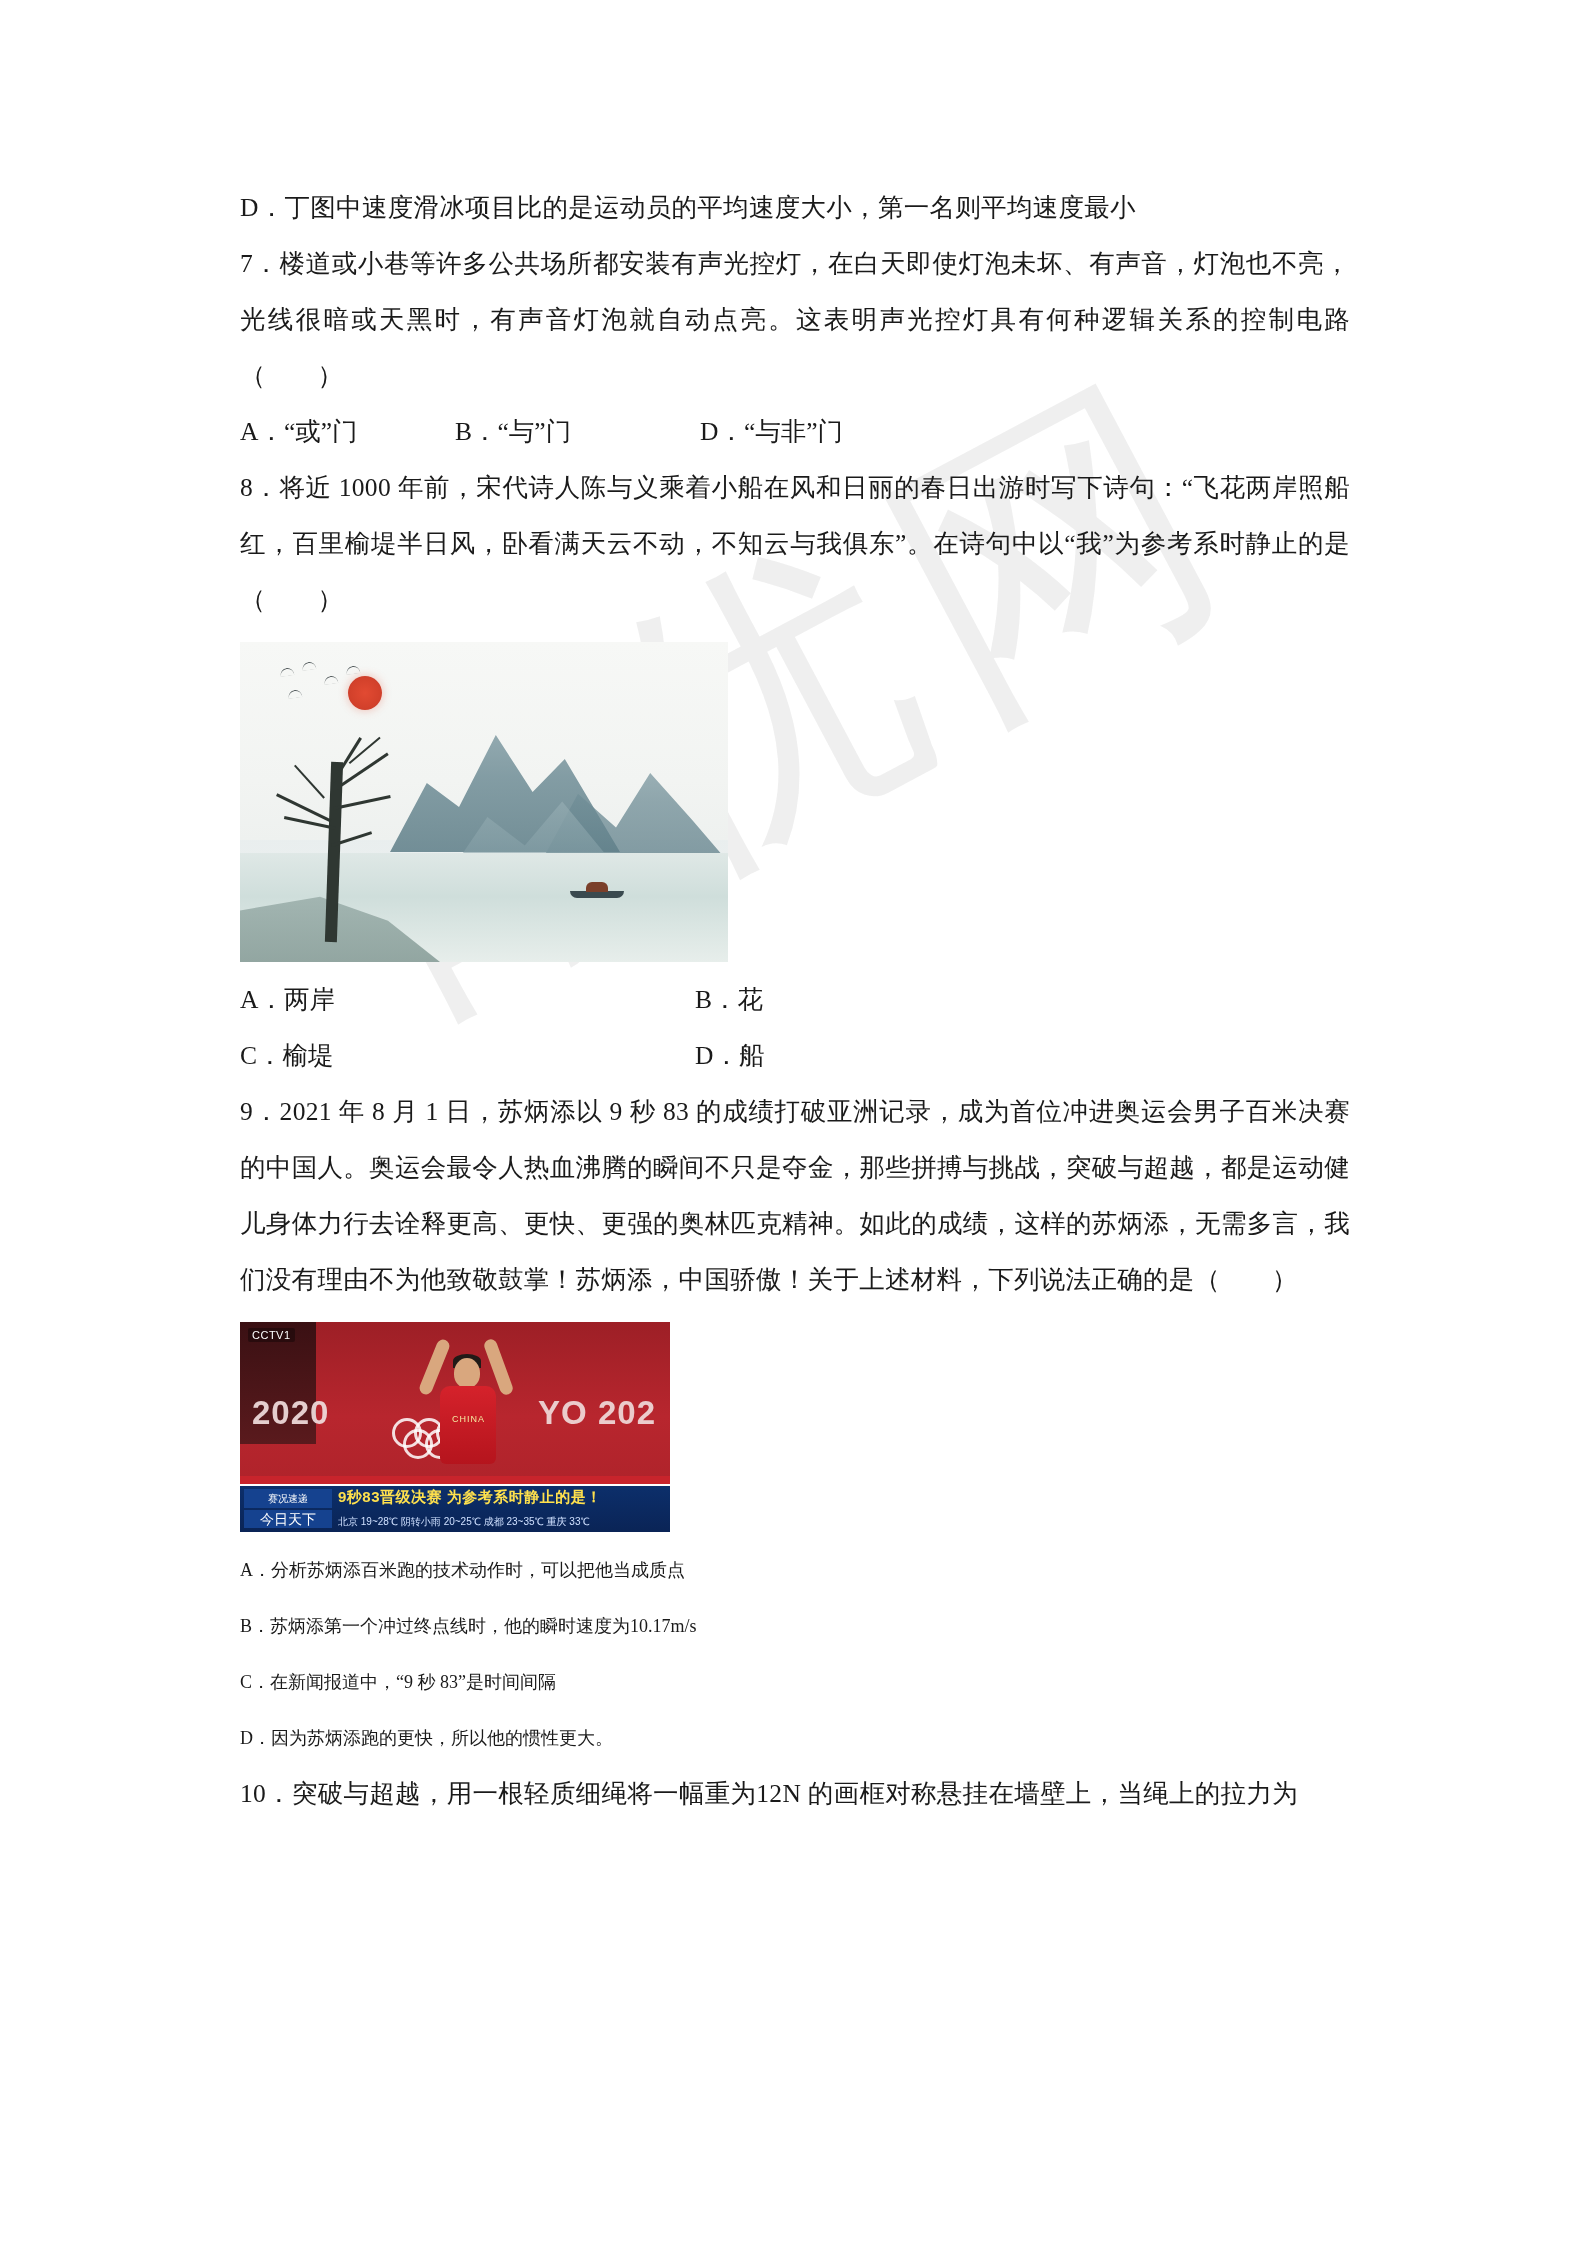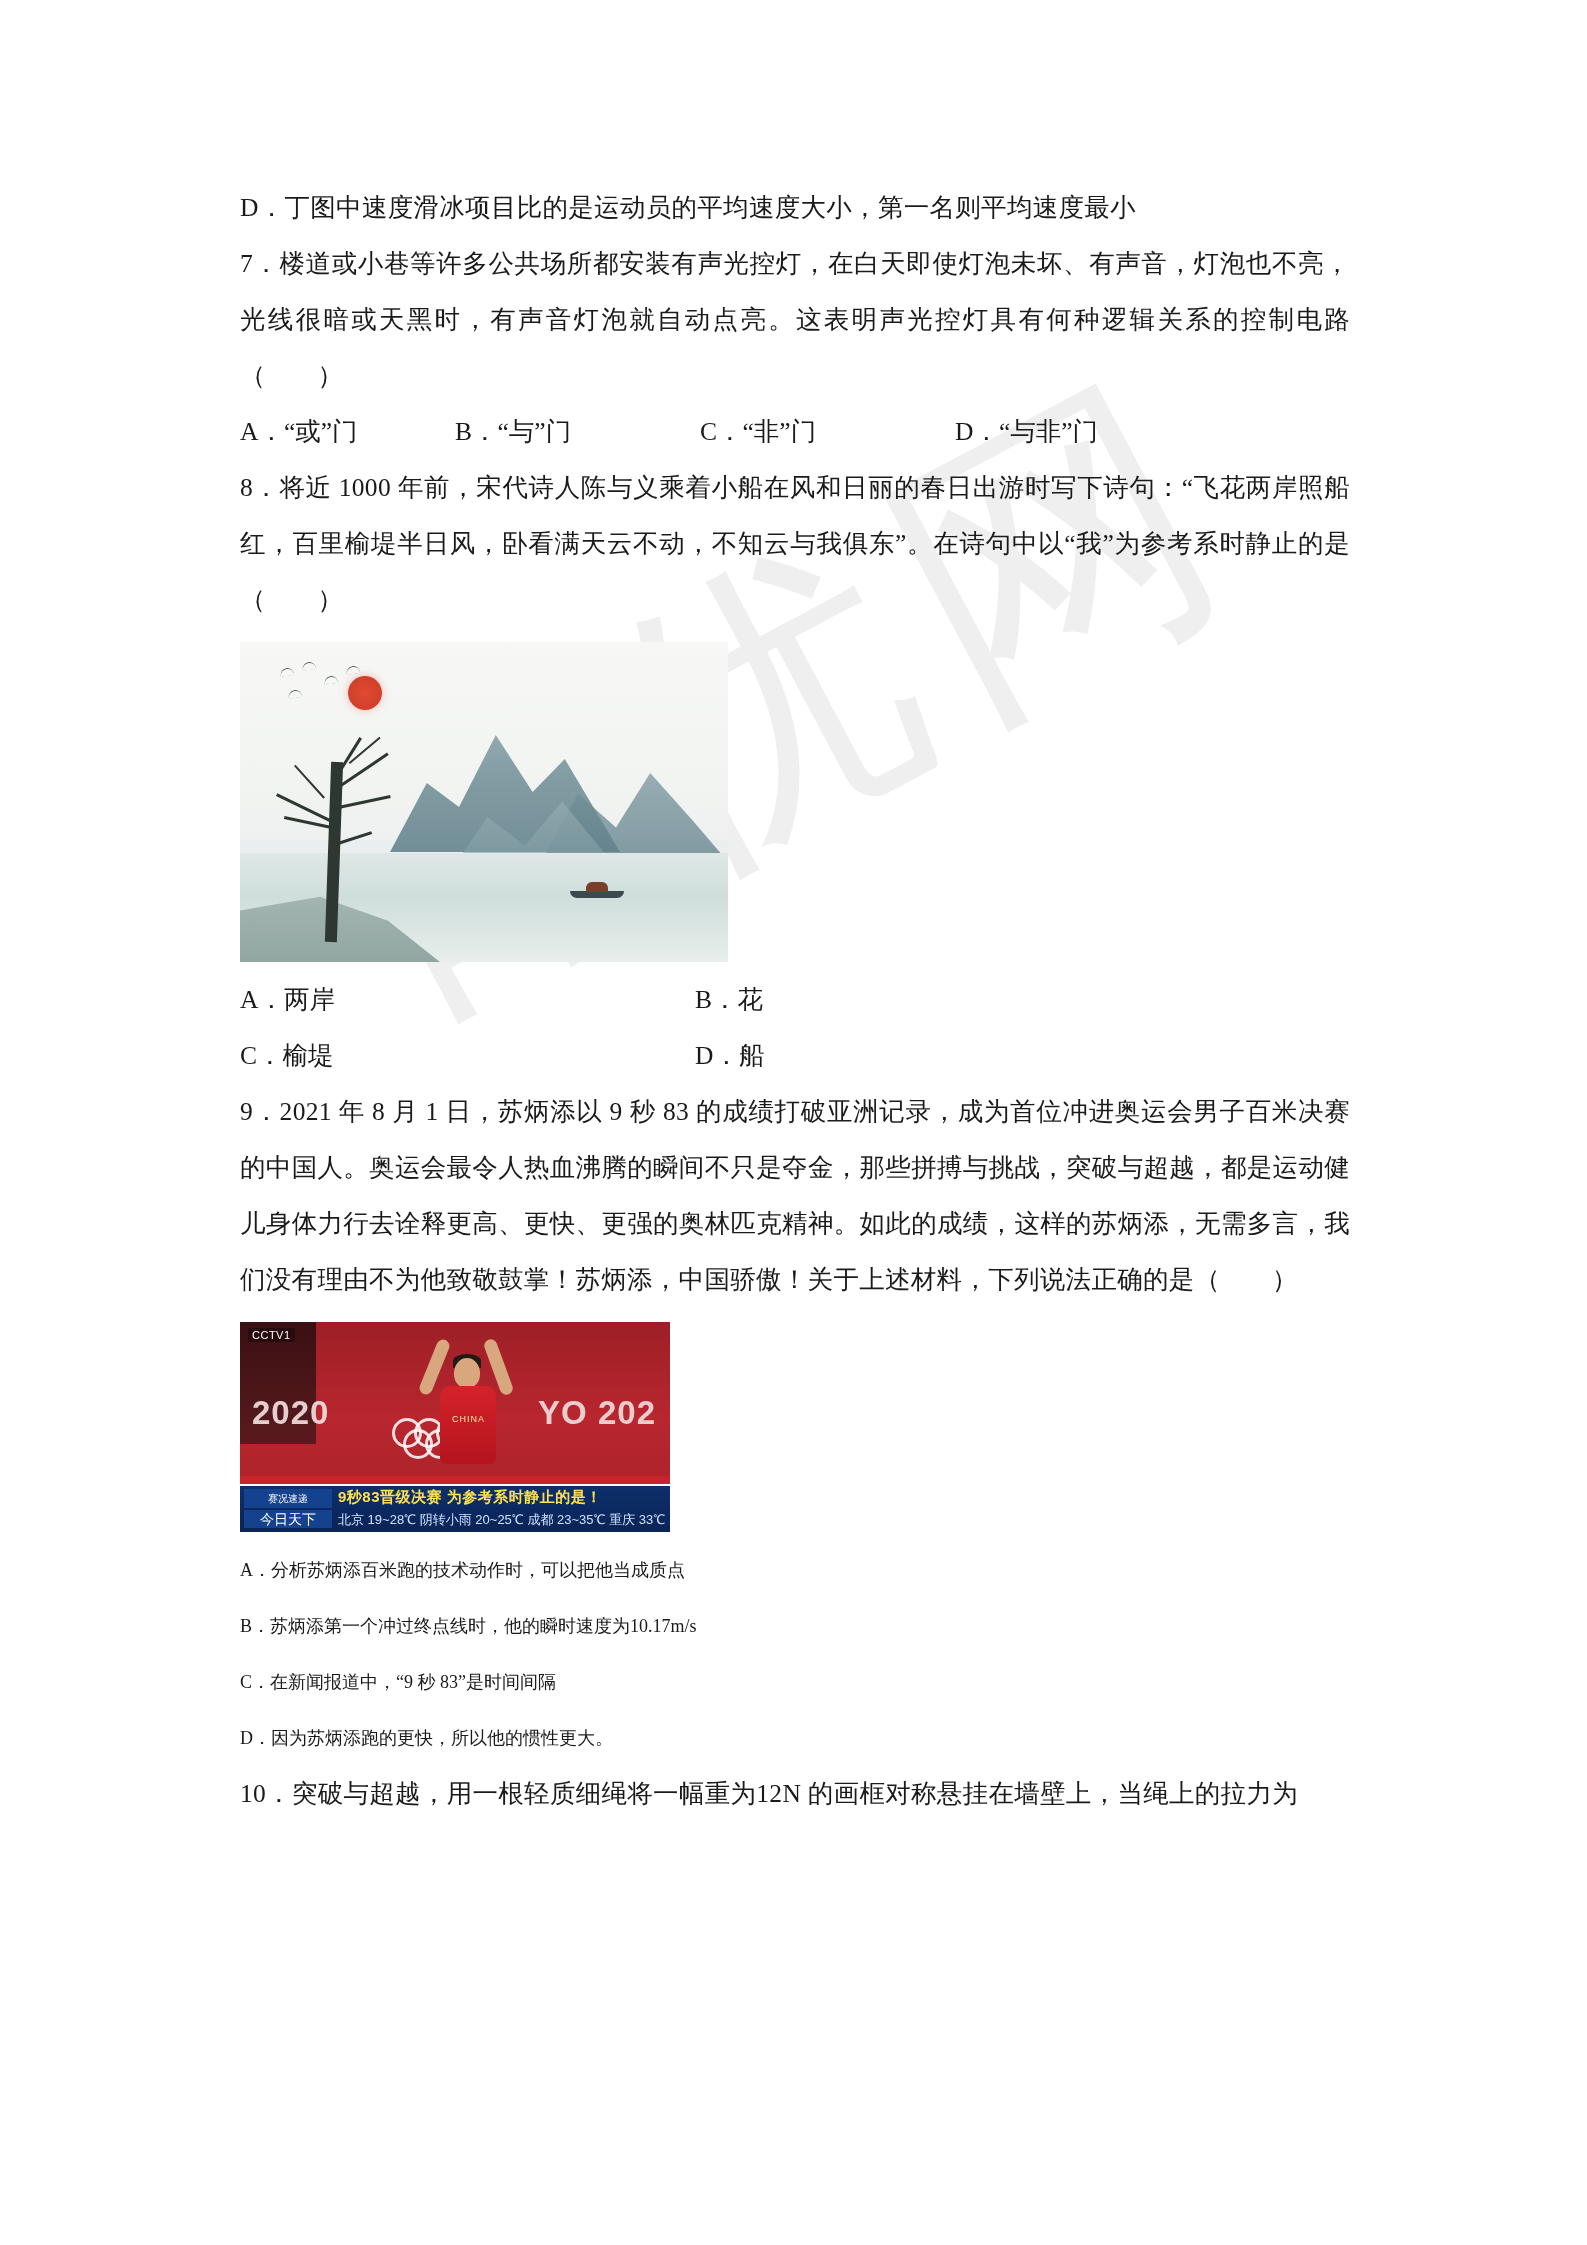--- a/index.html
+++ b/index.html
@@ -253,21 +253,21 @@
   }
   .f2-head-line {
     position:absolute; left:98px; top:2px;
     color:#ffe14d; font-size:15px; font-weight:bold;
     font-family:"Liberation Sans", sans-serif;
     letter-spacing:0.5px;
     white-space:nowrap;
   }
   .f2-sub-line {
     position:absolute; left:98px; bottom:3px;
-    color:#cfe0ff; font-size:13px;
+    color:#cfe0ff; font-size:10px;
     font-family:"Liberation Sans", sans-serif;
     white-space:nowrap;
   }
   .f2-red-strip {
     position:absolute; left:0; bottom:46px; width:100%; height:10px;
     background:#c8242c;
   }
 </style>
 </head>
 <body>
@@ -281,21 +281,20 @@
 
     <div class="q-block">
       <p class="para">D．丁图中速度滑冰项目比的是运动员的平均速度大小，第一名则平均速度最小</p>
     </div>
 
     <div class="q-block">
       <p class="para"><span>7．</span><span>楼道或小巷等许多公共场所都安装有声光控灯，在白天即使灯泡未坏、有声音，灯泡也不亮，光线很暗或天黑时，有声音灯泡就自动点亮。这表明声光控灯具有何种逻辑关系的控制电路（　　）</span></p>
       <div class="opt-row opt-4">
         <div class="o1">A．“或”门</div>
         <div class="o2">B．“与”门</div>
-        <div class="o3">C．“非”门</div>
         <div class="o4">D．“与非”门</div>
       </div>
     </div>
 
     <div class="q-block">
       <p class="para"><span>8．</span><span>将近 1000 年前，宋代诗人陈与义乘着小船在风和日丽的春日出游时写下诗句：“飞花两岸照船红，百里榆堤半日风，卧看满天云不动，不知云与我俱东”。在诗句中以“我”为参考系时静止的是（　　）</span></p>
 
       <div class="fig1">
         <div class="f1-sky"></div>
         <div class="f1-sun"></div>

